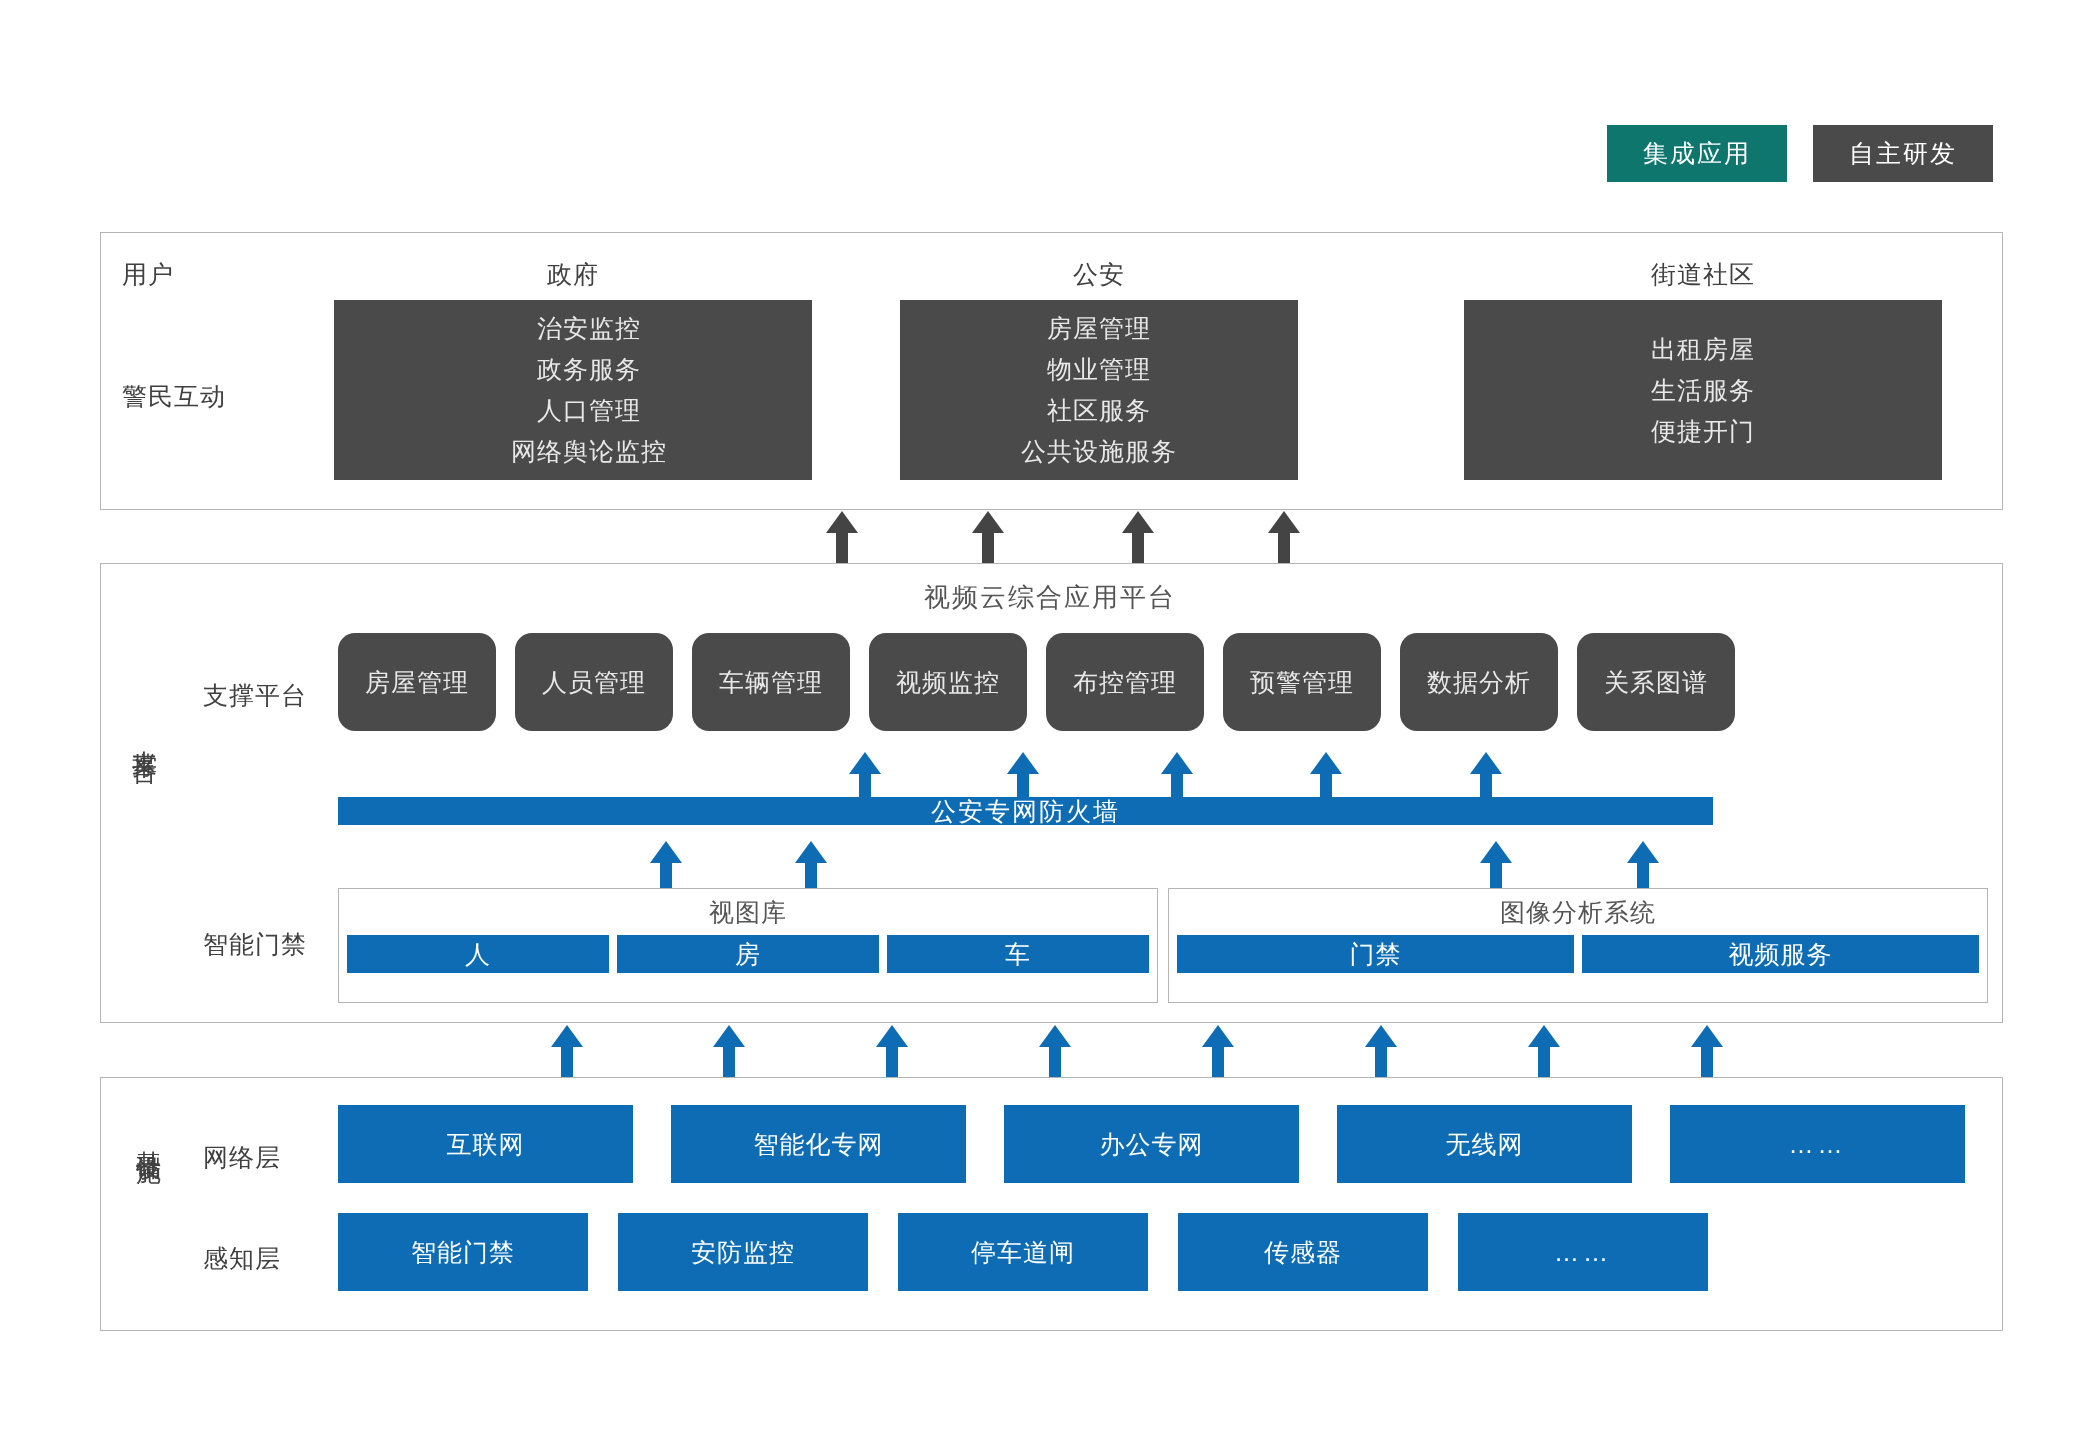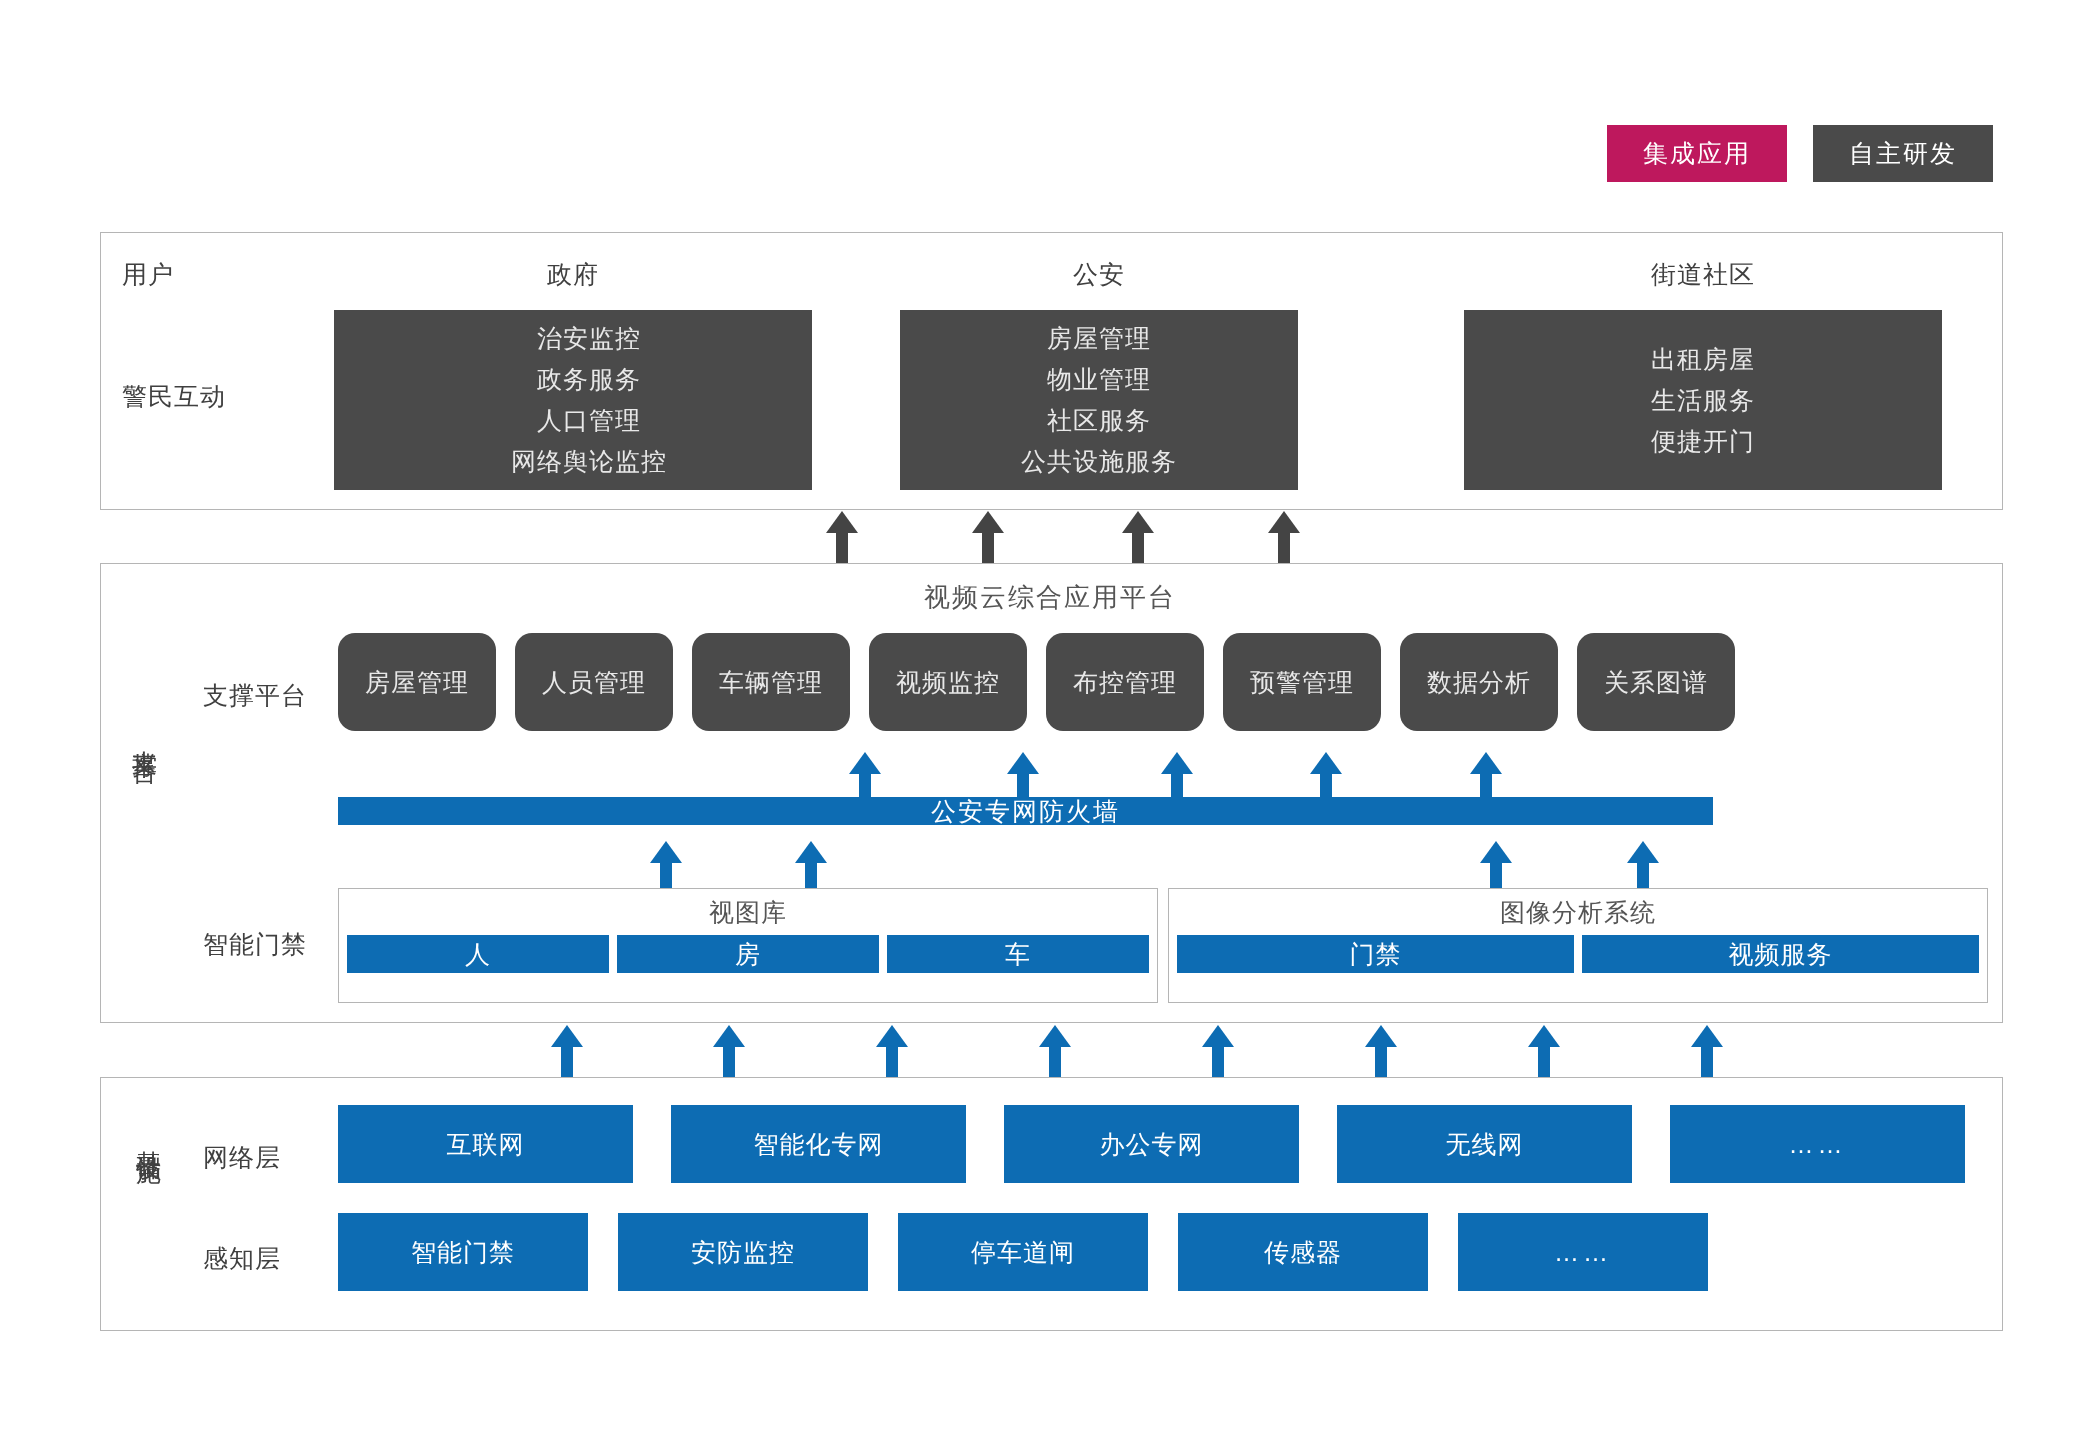--- a/index.html
+++ b/index.html
@@ -11,35 +11,35 @@
     overflow:hidden;
   }
   .canvas{position:absolute;left:0;top:0;width:2100px;height:1448px;}
 
   
   .legend{position:absolute;top:125px;left:1607px;display:flex;gap:26px;}
   .legend-chip{
     width:180px;height:57px;display:flex;align-items:center;justify-content:center;
     color:#ffffff;font-size:25px;letter-spacing:2px;
   }
-  .chip-blue{background:#be185d;}
+  .chip-blue{background:#0f766e;}
   .chip-gray{background:#4A4A4A;}
 
   
   .panel{position:absolute;border:1.5px solid #b5b5b5;background:#ffffff;box-sizing:border-box;}
 
   
   #sec-apps{left:100px;top:232px;width:1903px;height:278px;}
   .row-label{position:absolute;font-size:25px;color:#404040;letter-spacing:1px;}
   #lbl-user{left:122px;top:258px;}
   #lbl-smartapp{left:122px;top:380px;}
 
   .appcol{position:absolute;}
   .appcol .col-title{
-    text-align:center;font-size:25px;color:#404040;letter-spacing:1px;margin-bottom:19px;
+    text-align:center;font-size:25px;color:#404040;letter-spacing:1px;margin-bottom:9px;
   }
   .appcol .col-box{
     background:#4A4A4A;display:flex;flex-direction:column;align-items:center;
     justify-content:center;box-sizing:border-box;
   }
   .appcol .col-box span{
     color:#e8e8e8;font-size:25px;letter-spacing:1px;line-height:1.0;padding:8px 0;
   }
   #appcol-0{left:334px;top:258px;width:478px;}
   #appcol-0 .col-box{height:180px;padding-left:32px;}

